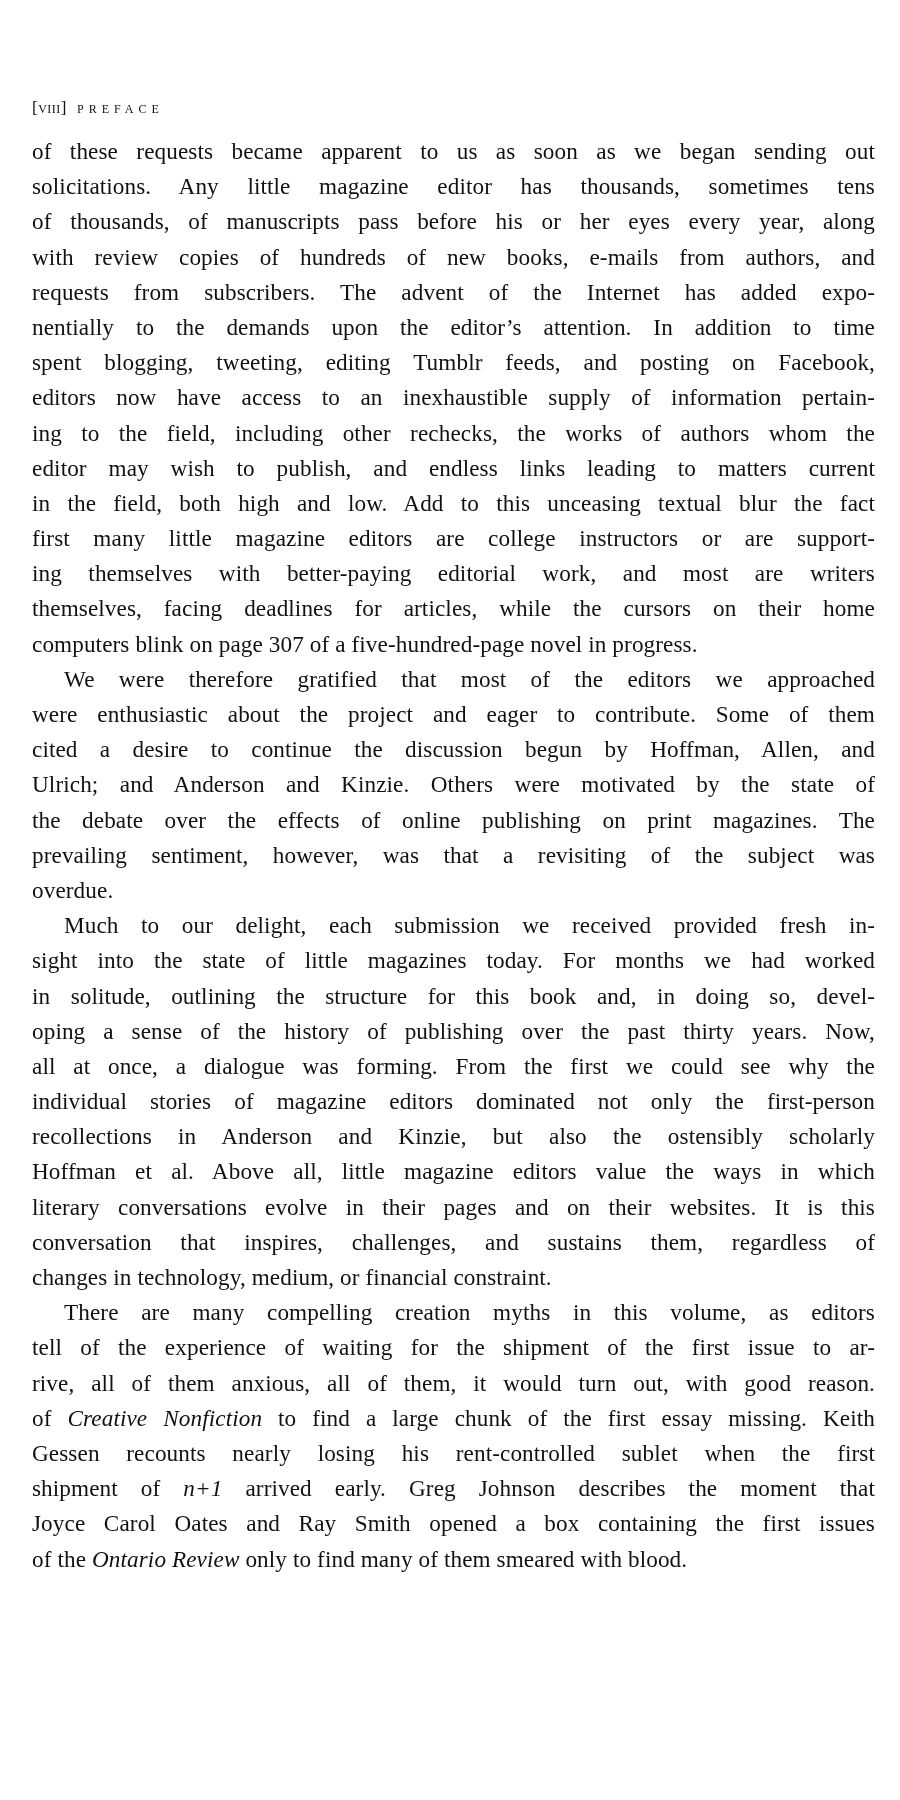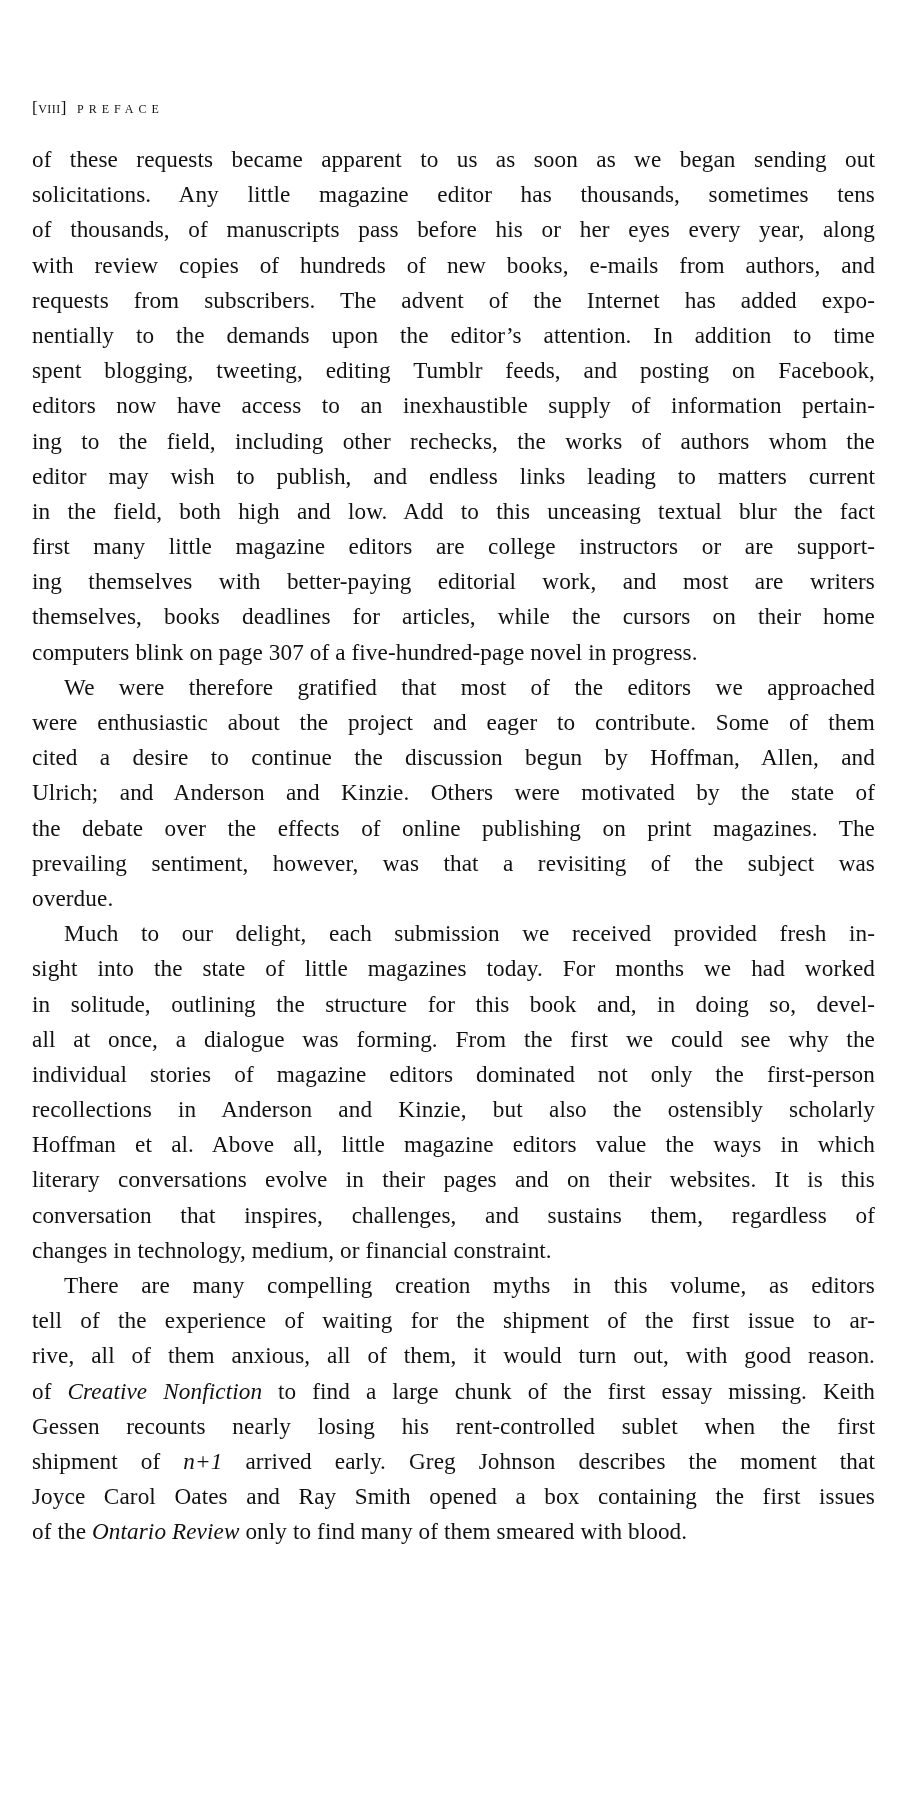--- a/index.html
+++ b/index.html
@@ -3,21 +3,21 @@
 <meta charset="utf-8">
 <style>
   html, body { margin: 0; padding: 0; background: #ffffff; }
   body { width: 900px; height: 1800px; position: relative; overflow: hidden;
          font-family: "DejaVu Serif", "Liberation Serif", serif; color: #111111; }
   .page { position: absolute; left: 32px; top: 0; width: 843px; }
   .running-head { position: absolute; top: 98px; left: 0; font-size: 17px; letter-spacing: 0.5px;
                   font-family: "Liberation Serif", "DejaVu Serif", serif; color: #111; }
   .running-head .folio { font-variant: small-caps; letter-spacing: 0.5px; }
   .running-head .section { font-variant: small-caps; letter-spacing: 5px; margin-left: 10px; }
-  .body-text { position: absolute; top: 142px; left: 0; width: 843px; }
+  .body-text { position: absolute; top: 134px; left: 0; width: 843px; }
   .line { display: block; height: 35.2px; line-height: 35.2px; font-size: 23.2px;
           text-align: justify; text-align-last: justify; white-space: nowrap; overflow: visible;
           font-family: "Liberation Serif", "DejaVu Serif", serif; letter-spacing: 0.1px; }
   .line.last { text-align-last: left; }
   .line.indent { padding-left: 32px; }
   em { font-style: italic; }
 </style>
 </head>
 <body>
 
@@ -33,36 +33,37 @@
         <div class="line">with review copies of hundreds of new books, e-mails from authors, and</div>
         <div class="line">requests from subscribers. The advent of the Internet has added expo-</div>
         <div class="line">nentially to the demands upon the editor’s attention. In addition to time</div>
         <div class="line">spent blogging, tweeting, editing Tumblr feeds, and posting on Facebook,</div>
         <div class="line">editors now have access to an inexhaustible supply of information pertain-</div>
         <div class="line">ing to the field, including other rechecks, the works of authors whom the</div>
         <div class="line">editor may wish to publish, and endless links leading to matters current</div>
         <div class="line">in the field, both high and low. Add to this unceasing textual blur the fact</div>
         <div class="line">first many little magazine editors are college instructors or are support-</div>
         <div class="line">ing themselves with better-paying editorial work, and most are writers</div>
-        <div class="line">themselves, books deadlines for articles, while the cursors on their home</div>
+        <div class="line">themselves, facing deadlines for articles, while the cursors on their home</div>
         <div class="line last">computers blink on page 307 of a five-hundred-page novel in progress.</div>
       </div>
       <div>
         <div class="line indent">We were therefore gratified that most of the editors we approached</div>
         <div class="line">were enthusiastic about the project and eager to contribute. Some of them</div>
         <div class="line">cited a desire to continue the discussion begun by Hoffman, Allen, and</div>
         <div class="line">Ulrich; and Anderson and Kinzie. Others were motivated by the state of</div>
         <div class="line">the debate over the effects of online publishing on print magazines. The</div>
         <div class="line">prevailing sentiment, however, was that a revisiting of the subject was</div>
         <div class="line last">overdue.</div>
       </div>
       <div>
         <div class="line indent">Much to our delight, each submission we received provided fresh in-</div>
         <div class="line">sight into the state of little magazines today. For months we had worked</div>
         <div class="line">in solitude, outlining the structure for this book and, in doing so, devel-</div>
+        <div class="line">oping a sense of the history of publishing over the past thirty years. Now,</div>
         <div class="line">all at once, a dialogue was forming. From the first we could see why the</div>
         <div class="line">individual stories of magazine editors dominated not only the first-person</div>
         <div class="line">recollections in Anderson and Kinzie, but also the ostensibly scholarly</div>
         <div class="line">Hoffman et al. Above all, little magazine editors value the ways in which</div>
         <div class="line">literary conversations evolve in their pages and on their websites. It is this</div>
         <div class="line">conversation that inspires, challenges, and sustains them, regardless of</div>
         <div class="line last">changes in technology, medium, or financial constraint.</div>
       </div>
       <div>
         <div class="line indent">There are many compelling creation myths in this volume, as editors</div>

